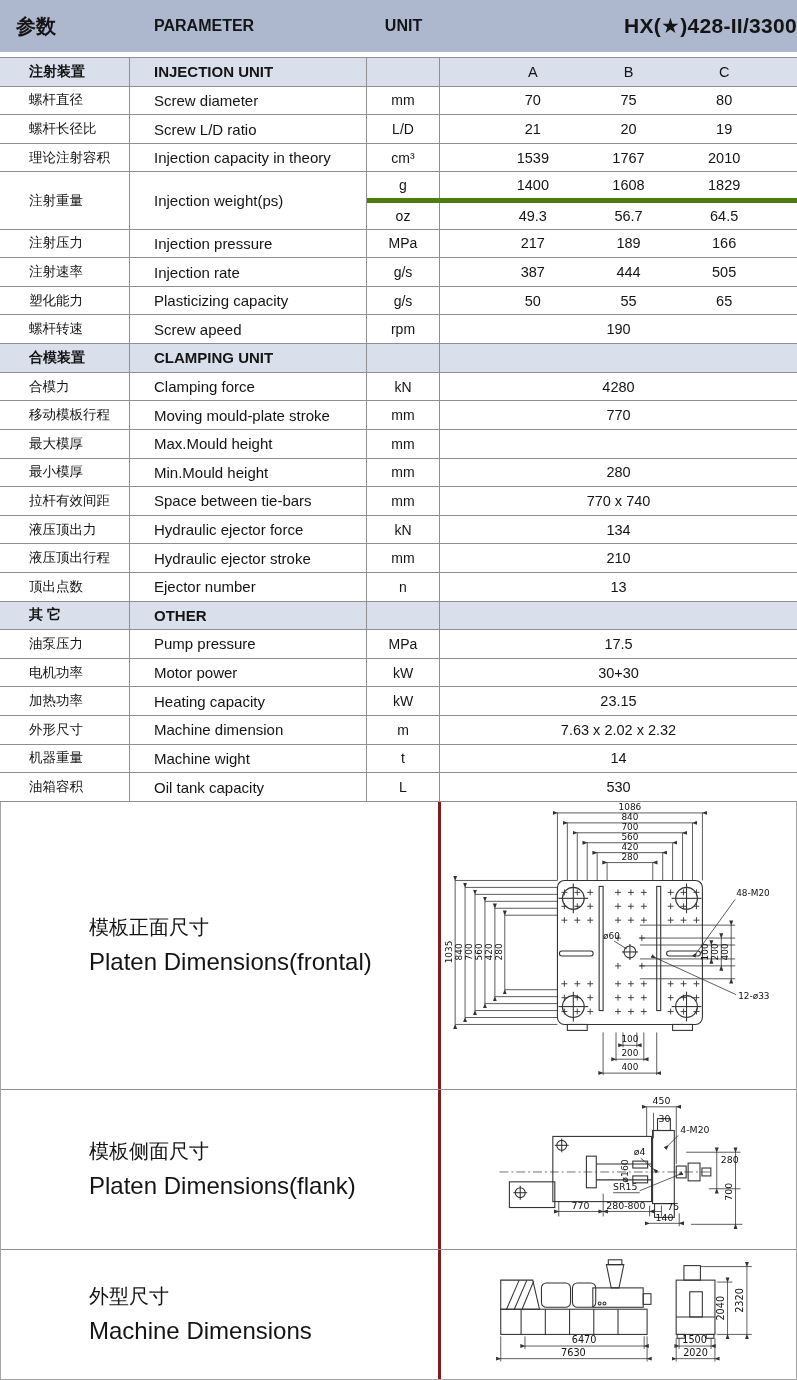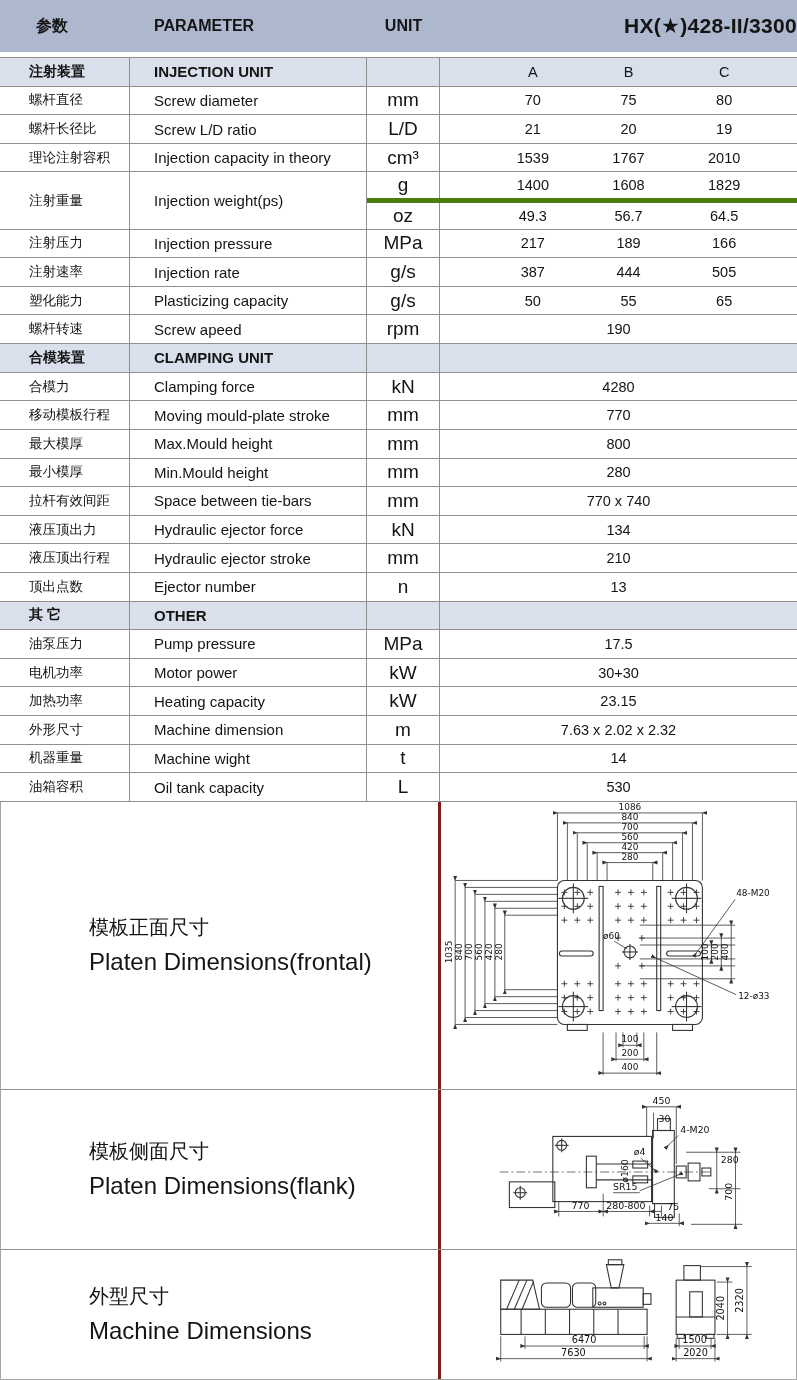--- a/index.html
+++ b/index.html
@@ -1,37 +1,37 @@
 <!DOCTYPE html>
 <html><head>
 <meta charset="utf-8">
 <style>
   html,body{margin:0;padding:0;background:#fff}
   .page{position:relative;width:797px;height:1380px;background:#fff;overflow:hidden;
         font-family:"Liberation Sans","DejaVu Sans",sans-serif;color:#141414}
   
   .hdr{height:52px;background:#adb8ce;display:flex;align-items:center}
-  .h-cn{width:130px;box-sizing:border-box;padding-left:36px;font-weight:bold;font-size:16px}
+  .h-cn{width:130px;box-sizing:border-box;padding-left:16px;font-weight:bold;font-size:20px}
   .h-en{width:237px;box-sizing:border-box;padding-left:24px;font-weight:bold;font-size:16px}
   .h-unit{width:73px;text-align:center;font-weight:bold;font-size:16px}
   .h-model{flex:1;text-align:right;font-weight:bold;font-size:21px;letter-spacing:.3px}
   .gap{height:5px}
   
   .tbl{border-top:1px solid #8f8f8f}
   .t-row{display:flex;height:28.615px;box-sizing:border-box;border-bottom:1px solid #8f8f8f;align-items:stretch}
   .t-row.section{background:#d9dfeb}
   .t-row.double{height:57.23px}
   .c-cn{width:130px;box-sizing:border-box;padding-left:29px;display:flex;align-items:center;
         border-right:1px solid #8f8f8f;font-size:13.5px}
   .c-en{width:237px;box-sizing:border-box;padding-left:24px;display:flex;align-items:center;
         border-right:1px solid #8f8f8f;font-size:15px}
   .section .c-cn{font-weight:bold;font-size:14px}
   .section .c-en{font-weight:bold}
   .c-unit{width:73px;box-sizing:border-box;display:flex;align-items:center;justify-content:center;
-        border-right:1px solid #8f8f8f;font-size:19px}
+        border-right:1px solid #8f8f8f;font-size:14px}
   .c-vals{flex:1;display:grid;grid-template-columns:1fr 1fr 1fr;align-items:center;
         padding:0 25px 0 45px;text-align:center;font-size:14.5px}
   .c-merged{flex:1;display:flex;align-items:center;justify-content:center;font-size:14.5px}
   .grp{width:367px;display:flex;box-sizing:border-box}
   .subs{flex:1;display:flex;flex-direction:column}
   .sub{flex:1;display:flex;align-items:stretch}
   .sub + .sub{border-top:5px solid #4d7c0f}
   
   .diagrams{height:578px;box-sizing:border-box;border:1px solid #a5a5a5;border-top:none}
   .d-row{display:flex;box-sizing:border-box;border-bottom:1px solid #8f8f8f}
@@ -184,21 +184,20 @@
       <div class="t-row">
         <div class="c-cn">移动模板行程</div>
         <div class="c-en">Moving mould-plate stroke</div>
         <div class="c-unit">mm</div>
         <div class="c-merged">770</div>
       </div>
       <div class="t-row">
         <div class="c-cn">最大模厚</div>
         <div class="c-en">Max.Mould height</div>
         <div class="c-unit">mm</div>
-        <div class="c-merged">800</div>
       </div>
       <div class="t-row">
         <div class="c-cn">最小模厚</div>
         <div class="c-en">Min.Mould height</div>
         <div class="c-unit">mm</div>
         <div class="c-merged">280</div>
       </div>
       <div class="t-row">
         <div class="c-cn">拉杆有效间距</div>
         <div class="c-en">Space between tie-bars</div>

